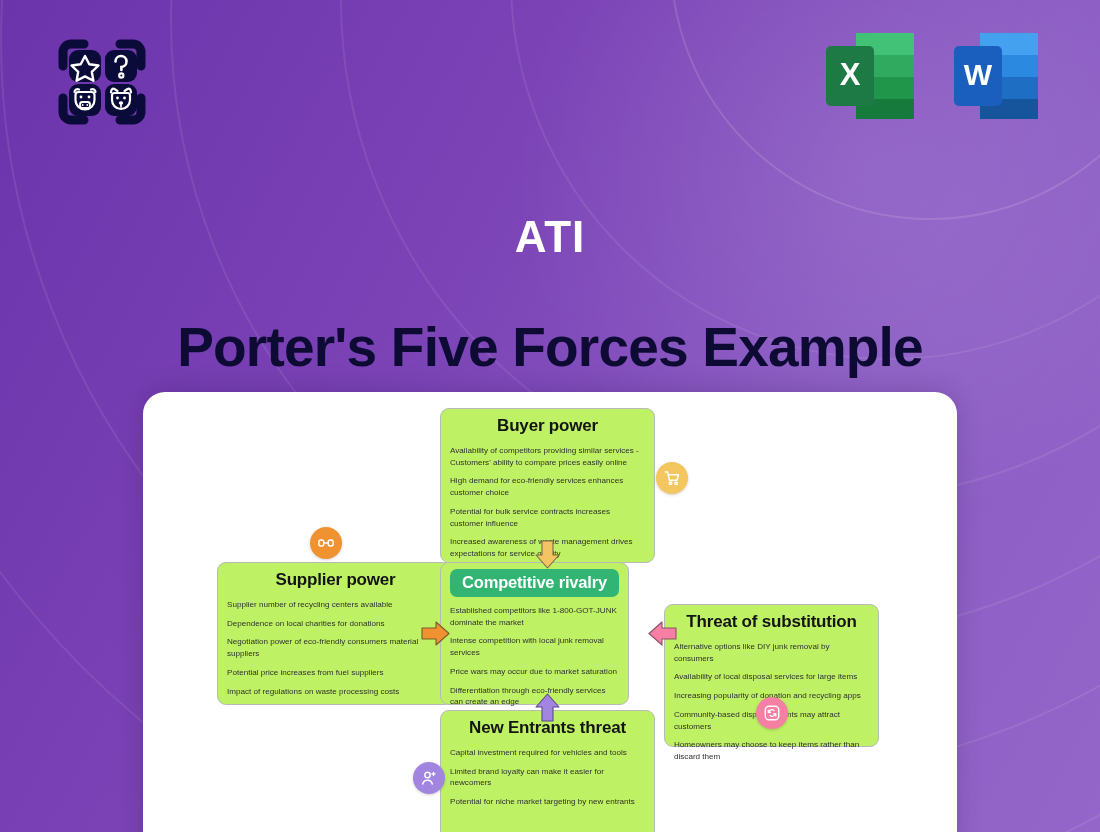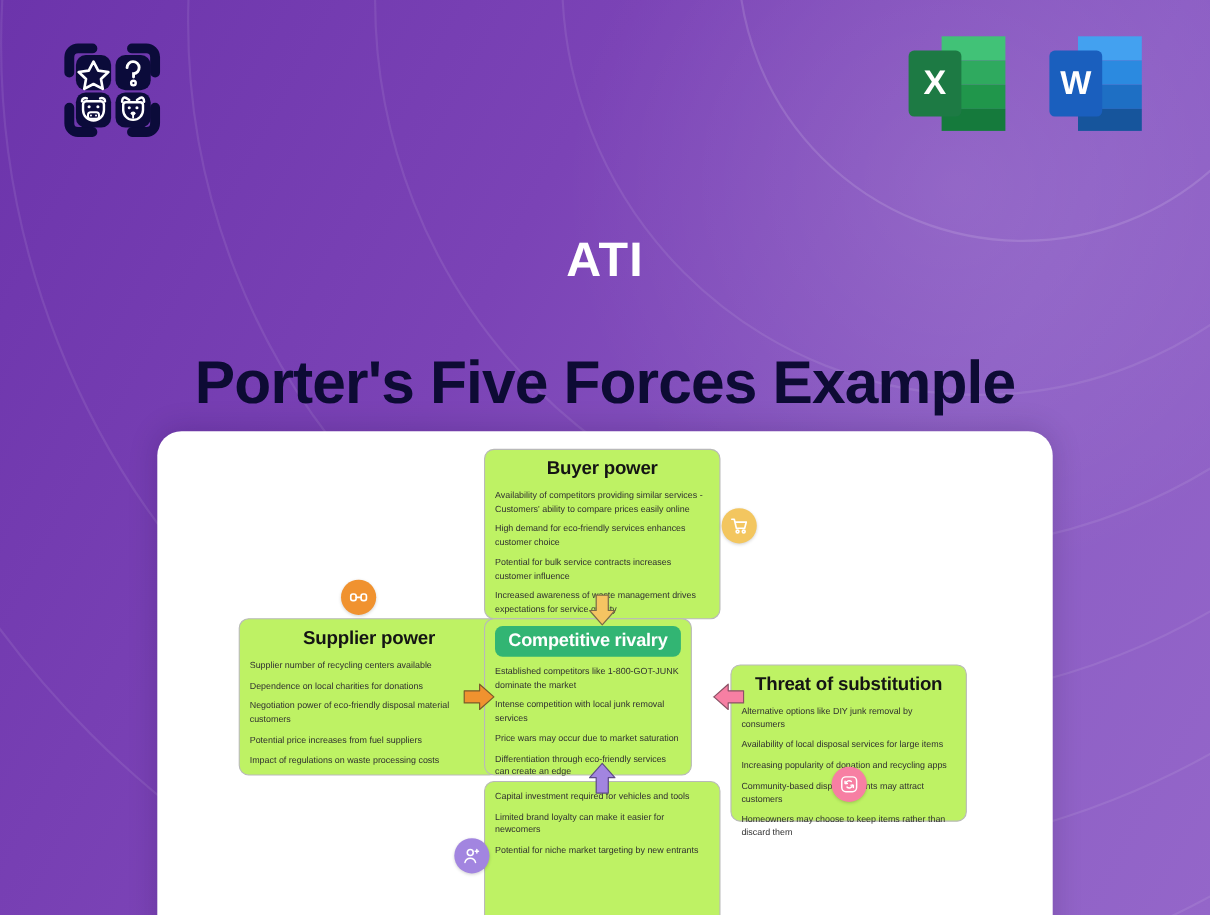--- a/index.html
+++ b/index.html
@@ -211,21 +211,21 @@
         <li>Potential for bulk service contracts increases customer influence</li>
         <li>Increased awareness of waste management drives expectations for service quality</li>
       </ul>
     </div>
 
     <div class="fbox" id="box-supplier">
       <div class="head">Supplier power</div>
       <ul>
         <li>Supplier number of recycling centers available</li>
         <li>Dependence on local charities for donations</li>
-        <li>Negotiation power of eco-friendly disposal material customers</li>
+        <li>Negotiation power of eco-friendly consumers material suppliers</li>
         <li>Potential price increases from fuel suppliers</li>
         <li>Impact of regulations on waste processing costs</li>
       </ul>
     </div>
 
     <div class="fbox center" id="box-rivalry">
       <div class="head">Competitive rivalry</div>
       <ul>
         <li>Established competitors like 1-800-GOT-JUNK dominate the market</li>
         <li>Intense competition with local junk removal services</li>
@@ -240,20 +240,21 @@
       <ul>
         <li>Alternative options like DIY junk removal by consumers</li>
         <li>Availability of local disposal services for large items</li>
         <li>Increasing popularity of donation and recycling apps</li>
         <li>Community-based disposal events may attract customers</li>
         <li>Homeowners may choose to keep items rather than discard them</li>
       </ul>
     </div>
 
     <div class="fbox" id="box-entrants">
+      <div class="head">New Entrants threat</div>
       <ul>
         <li>Capital investment required for vehicles and tools</li>
         <li>Limited brand loyalty can make it easier for newcomers</li>
         <li>Potential for niche market targeting by new entrants</li>
 
       </ul>
     </div>
 
     <div class="arrow" style="left:391px; top:148px;">
       <svg class="arr-svg" width="27" height="30" viewBox="0 0 27 30">

